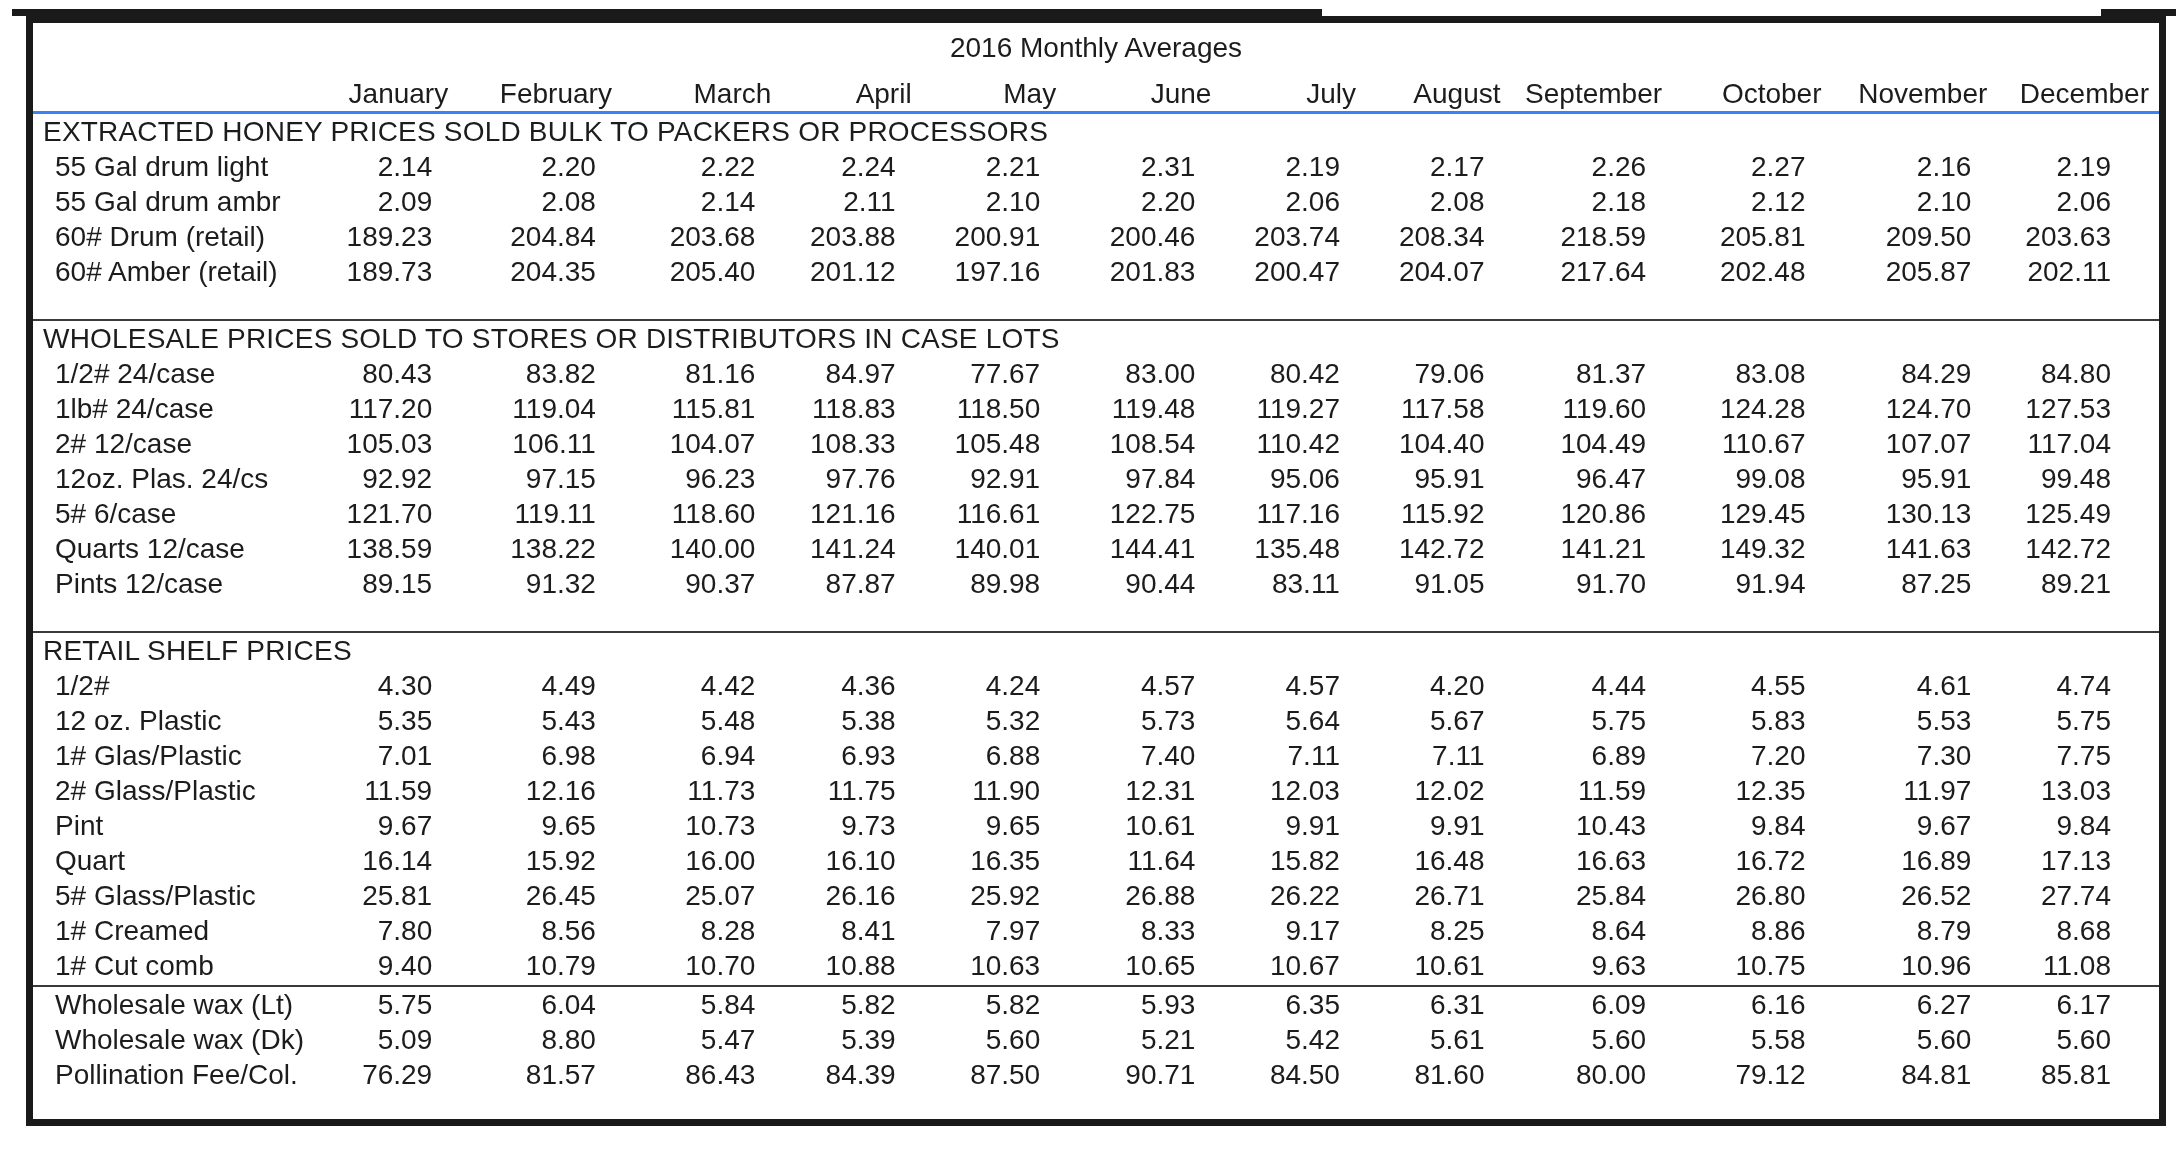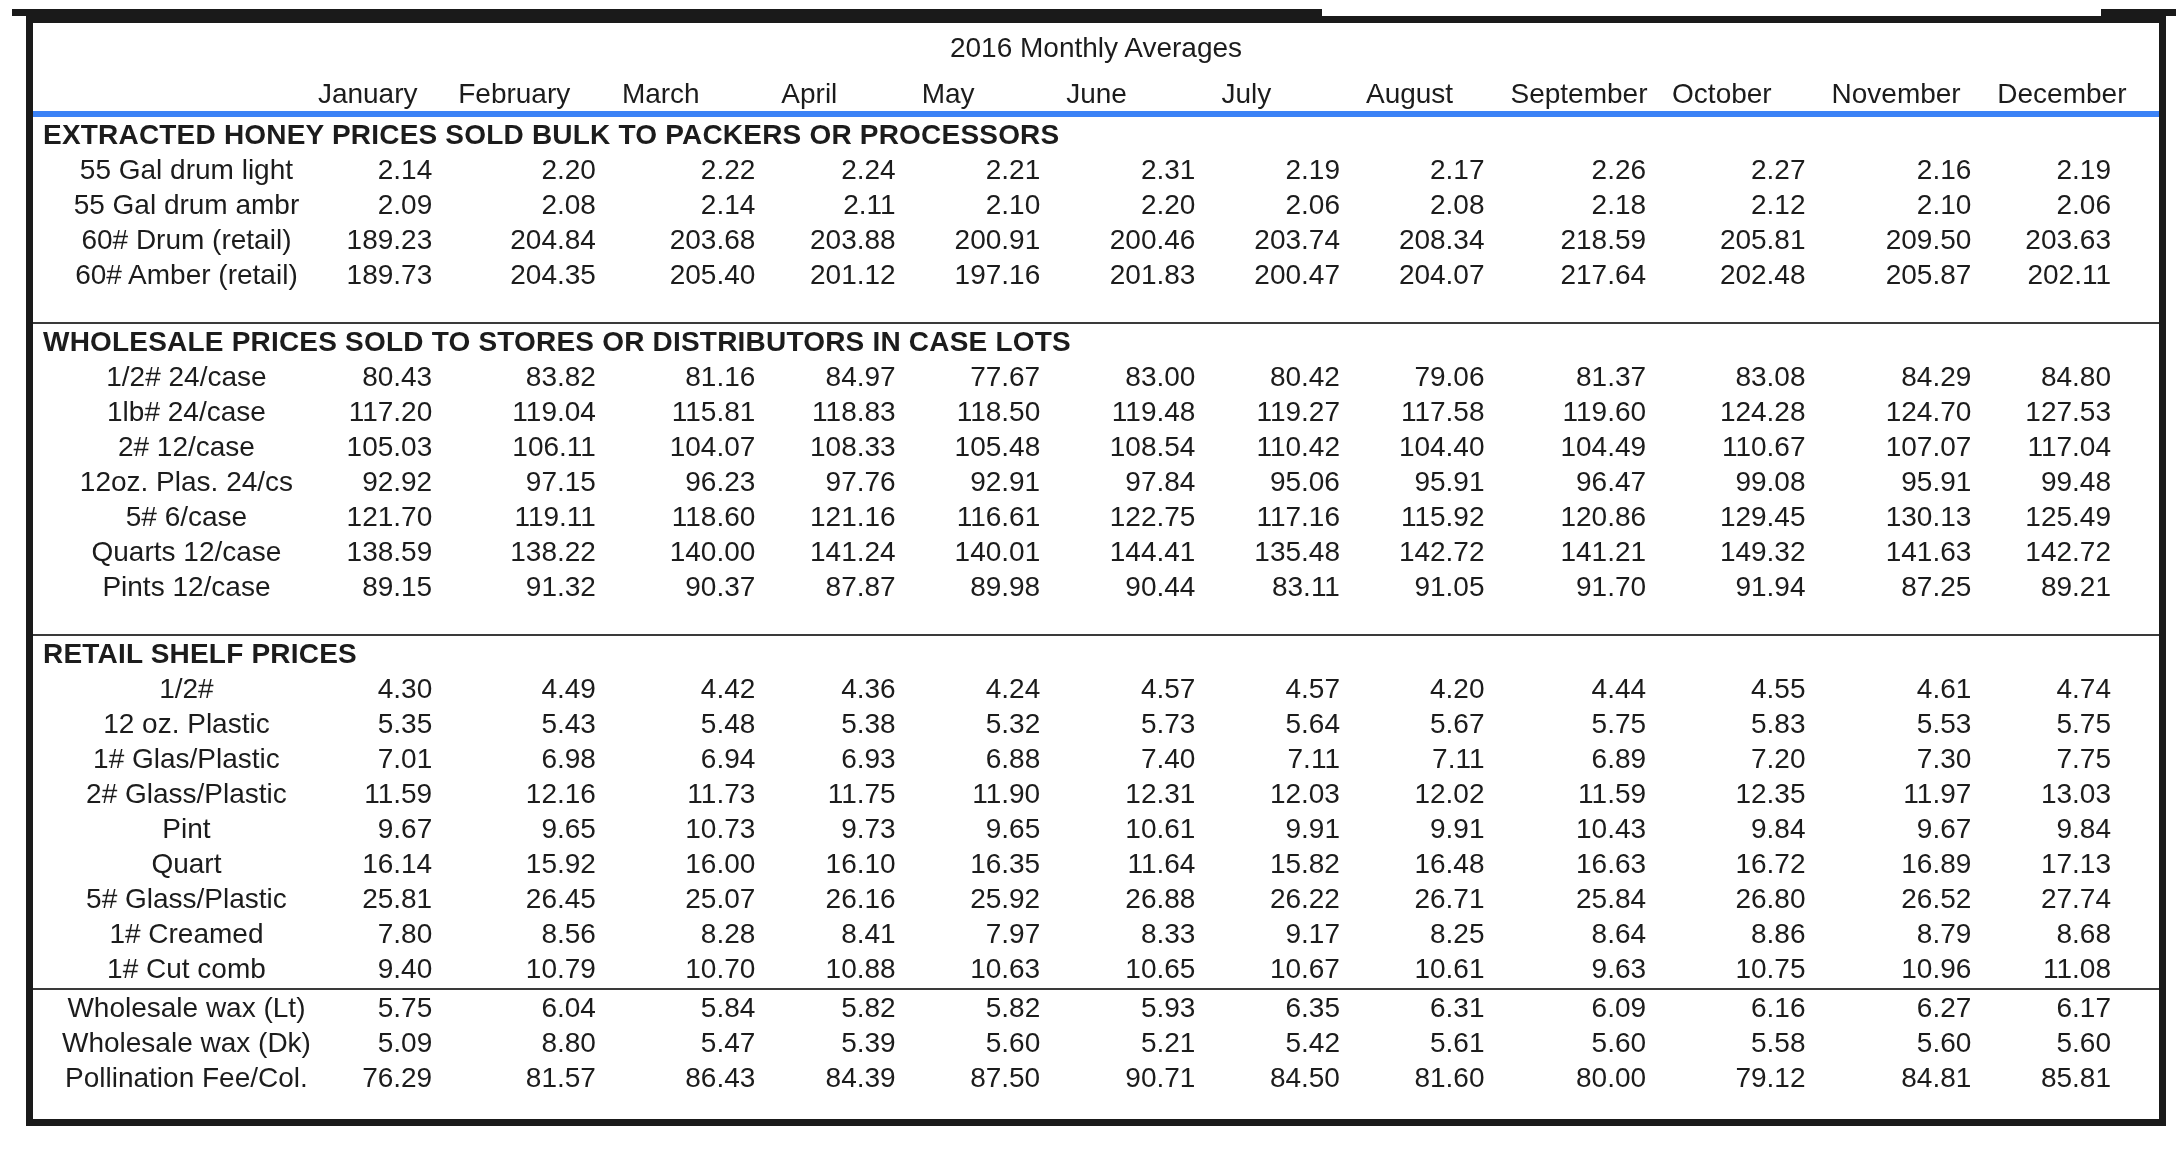--- a/index.html
+++ b/index.html
@@ -38,39 +38,39 @@
     white-space: nowrap;
     overflow: hidden;
   }
   tr.title-row td {
     text-align: center;
     height: 44px;
     line-height: 50px;
     vertical-align: bottom;
   }
   tr.months-row th {
-    text-align: left;
+    text-align: right;
     padding-right: 10px;
     height: 38px;
     vertical-align: bottom;
-    border-bottom: 6px solid #3b82f6;
+    border-bottom: 3px solid #3b82f6;
   }
   tr.months-row th.label-cell { padding-right: 0; }
   tr.months-row th:last-child { }
 
   tr.section-row td {
-    font-weight: bold;
+    font-weight: normal;
     text-align: left;
     padding-left: 10px;
     height: 35px;
     letter-spacing: 0.2px;
   }
   tr.data-row { height: 35px; }
   td.label-cell {
-    text-align: center;
+    text-align: left;
     padding-left: 22px;
   }
   td.num-cell {
     text-align: right;
     padding-right: 26px;
   }
   td.num-cell:last-child { padding-right: 48px; }
 
   tr.gap-row td  { height: 30px; border-bottom: 2px solid #3a3a3a; }
   tr.rule-row td { height: 2px;  border-bottom: 2px solid #3a3a3a; }

